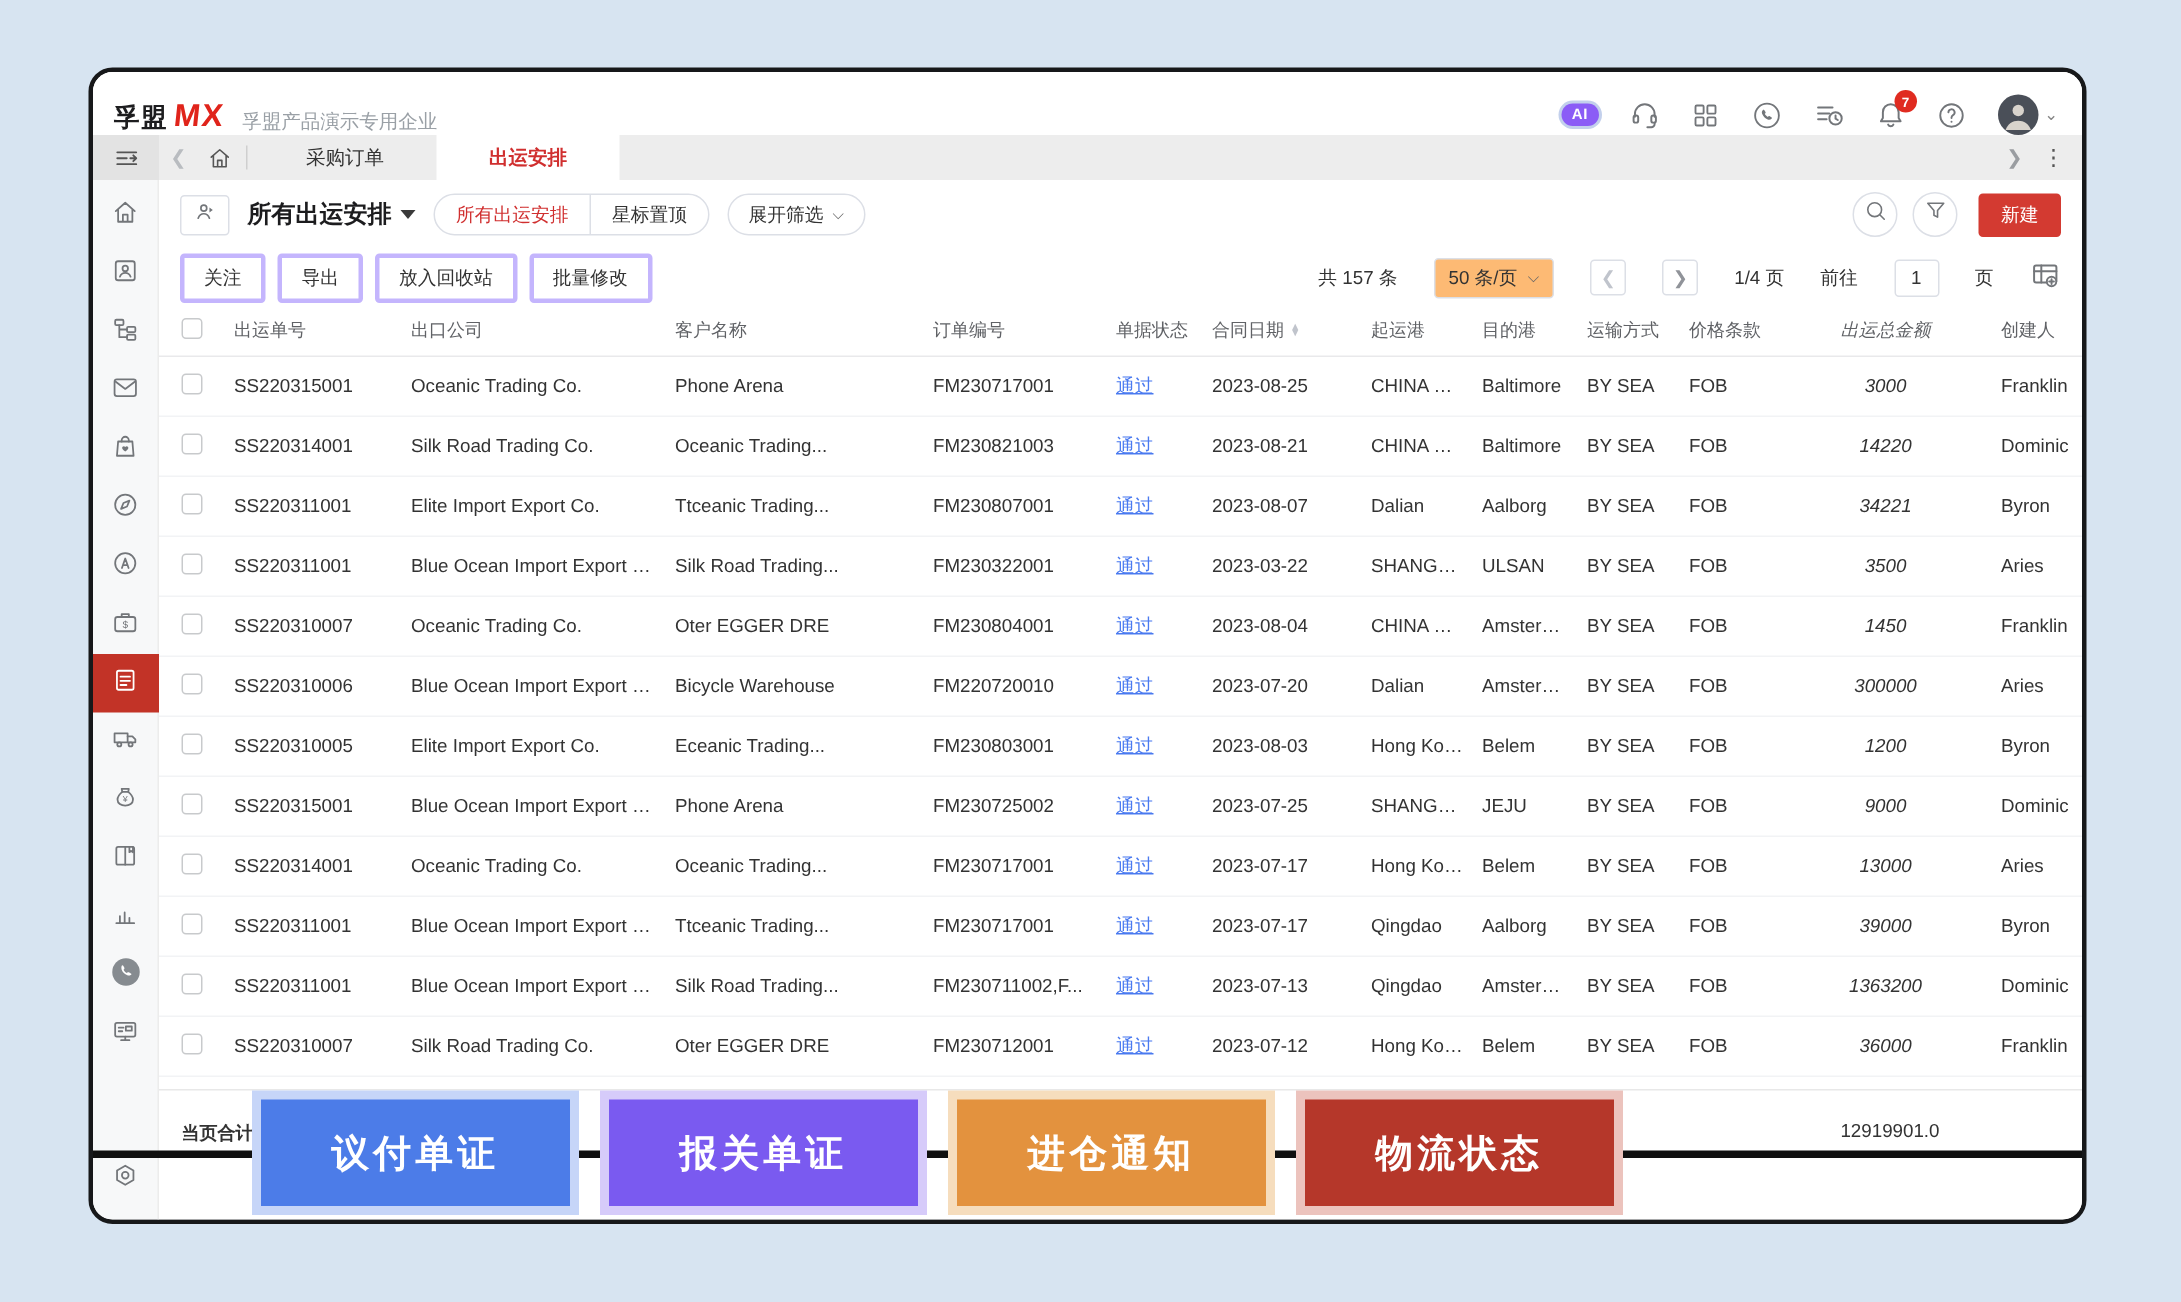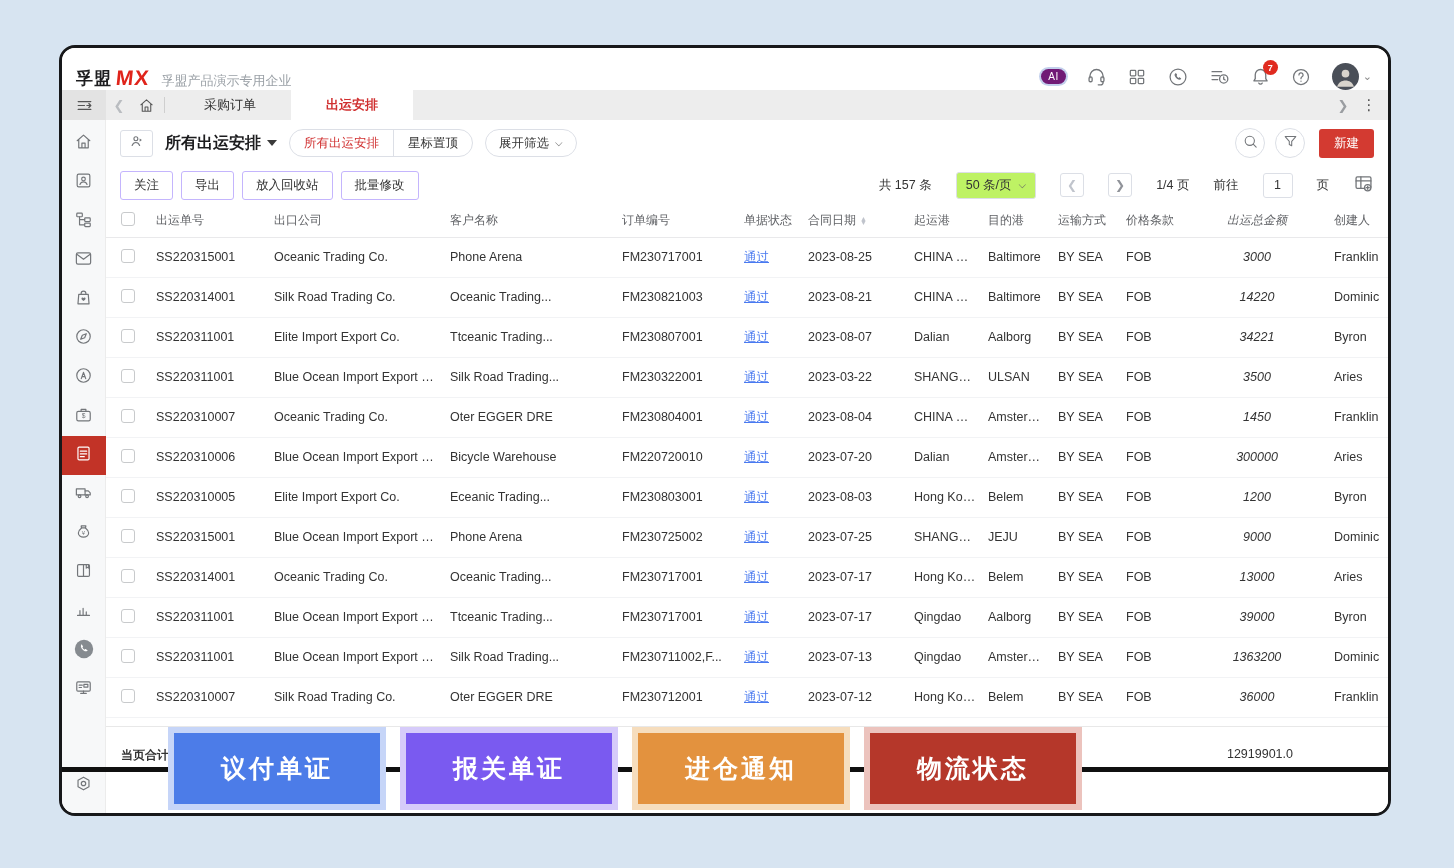--- a/index.html
+++ b/index.html
@@ -14,21 +14,21 @@
     background:#fff; border:3px solid #17181a; border-radius:16px;
     overflow:hidden; display:flex; flex-direction:column; position:absolute;
   }
   
   .topbar { height:42px; display:flex; align-items:flex-end; padding:0 16px 0 14px; background:#fff; flex:0 0 auto; }
   .logo-cn { font-size:17px; font-weight:bold; color:#1d1d1f; letter-spacing:1px; }
   .logo-mx { font-size:21px; font-weight:800; color:#e0241b; margin-left:4px; letter-spacing:1px; transform:skewX(-6deg); display:inline-block; }
   .company { font-size:13px; color:#9aa0a6; margin-left:12px; }
   .topbar-right { margin-left:auto; display:flex; align-items:center; gap:20px; }
   .tb-ic { width:21px; height:21px; display:flex; align-items:center; justify-content:center; position:relative; cursor:pointer; }
-  .ai-pill { background:#701a75; border-radius:10px; padding:2px 7px; color:#fff; font-size:10px; font-weight:normal; box-shadow:0 0 0 2px #c3d0ec; letter-spacing:.5px; }
+  .ai-pill { background:#8b5cf6; border-radius:10px; padding:2px 7px; color:#fff; font-size:10px; font-weight:bold; box-shadow:0 0 0 2px #c3d0ec; letter-spacing:.5px; }
   .badge { position:absolute; top:-6px; right:-7px; background:#e02b20; color:#fff; border-radius:50%; width:15px; height:15px; font-size:9px; display:flex; align-items:center; justify-content:center; font-weight:bold; }
   .avatar-wrap { display:flex; align-items:center; gap:4px; cursor:pointer; }
   .avatar { width:27px; height:27px; border-radius:50%; background:#4a4f58; overflow:hidden; display:flex; align-items:flex-end; justify-content:center; }
   .chev-dn { color:#888; font-size:11px; }
   
   .tabbar { height:30px; background:#ededed; display:flex; align-items:stretch; flex:0 0 auto; }
   .collapse-cell { width:44px; background:#e3e3e3; display:flex; align-items:center; justify-content:center; cursor:pointer; }
   .tab-chev { width:26px; display:flex; align-items:center; justify-content:center; color:#b9bcc0; font-size:13px; cursor:pointer; }
   .home-cell { width:28px; display:flex; align-items:center; justify-content:center; cursor:pointer; }
   .vdiv { width:1px; background:#cfcfcf; margin:7px 4px; }
@@ -52,23 +52,23 @@
   .seg { padding:0 14px; font-size:12.5px; color:#333; height:100%; display:flex; align-items:center; cursor:pointer; }
   .seg.active { color:#d02f2f; }
   .seg-div { width:1px; background:#dcdfe6; height:100%; }
   .expand-pill { height:28px; border:1px solid #dcdfe6; border-radius:15px; padding:0 13px; display:flex; align-items:center; gap:6px; font-size:12.5px; color:#333; cursor:pointer; background:#fff; }
   .mini-chev { color:#666; font-size:10px; }
   .filter-right { margin-left:auto; display:flex; align-items:center; gap:10px; }
   .circle-btn { width:30px; height:30px; border:1px solid #dcdfe6; border-radius:50%; display:flex; align-items:center; justify-content:center; cursor:pointer; background:#fff; }
   .create-btn { background:#d33a31; color:#fff; font-size:12.5px; padding:6px 15px; border-radius:3px; border:none; cursor:pointer; margin-left:4px; }
   
   .action-row { height:38px; display:flex; align-items:center; padding:0 14px; gap:8px; flex:0 0 auto; }
-  .act-btn { border:1px solid #c4b5fd; border-radius:3px; padding:5px 13px; font-size:12.5px; color:#333; background:#fff; cursor:pointer; }
+  .act-btn { border:3px solid #c4b5fd; border-radius:3px; padding:5px 13px; font-size:12.5px; color:#333; background:#fff; cursor:pointer; }
   .pagination { margin-left:auto; display:flex; align-items:center; gap:24px; font-size:12.5px; color:#333; }
-  .page-size-box { border:1px solid #dcdfe6; border-radius:3px; padding:4px 9px; display:flex; align-items:center; gap:7px; cursor:pointer; background:#bef264;text-align:center; }
+  .page-size-box { border:1px solid #dcdfe6; border-radius:3px; padding:4px 9px; display:flex; align-items:center; gap:7px; cursor:pointer; background:#fdba74;text-align:center; }
   .pg-btn { width:24px; height:24px; border:1px solid #dcdfe6; border-radius:3px; display:flex; align-items:center; justify-content:center; font-size:12px; background:#fff; cursor:pointer; }
   .pg-btn.prev { color:#c0c4cc; }
   .pg-btn.next { color:#909399; }
   .goto-input { width:30px; height:25px; border:1px solid #dcdfe6; border-radius:3px; text-align:center; font-size:12.5px; color:#333; }
   .cols-btn { cursor:pointer; display:flex; align-items:center; }
   
   .table-wrap { flex:0 0 auto; }
   table { width:100%; border-collapse:collapse; table-layout:fixed; }
   th { height:33px; font-size:12px; font-weight:normal; color:#606266; text-align:left; padding-left:12px; border-bottom:1px solid #e9e9eb; white-space:nowrap; overflow:hidden; }
   td { height:40px; font-size:12.5px; color:#333; padding-left:12px; white-space:nowrap; overflow:hidden; text-overflow:ellipsis; border-bottom:1px solid #f2f3f5; }

